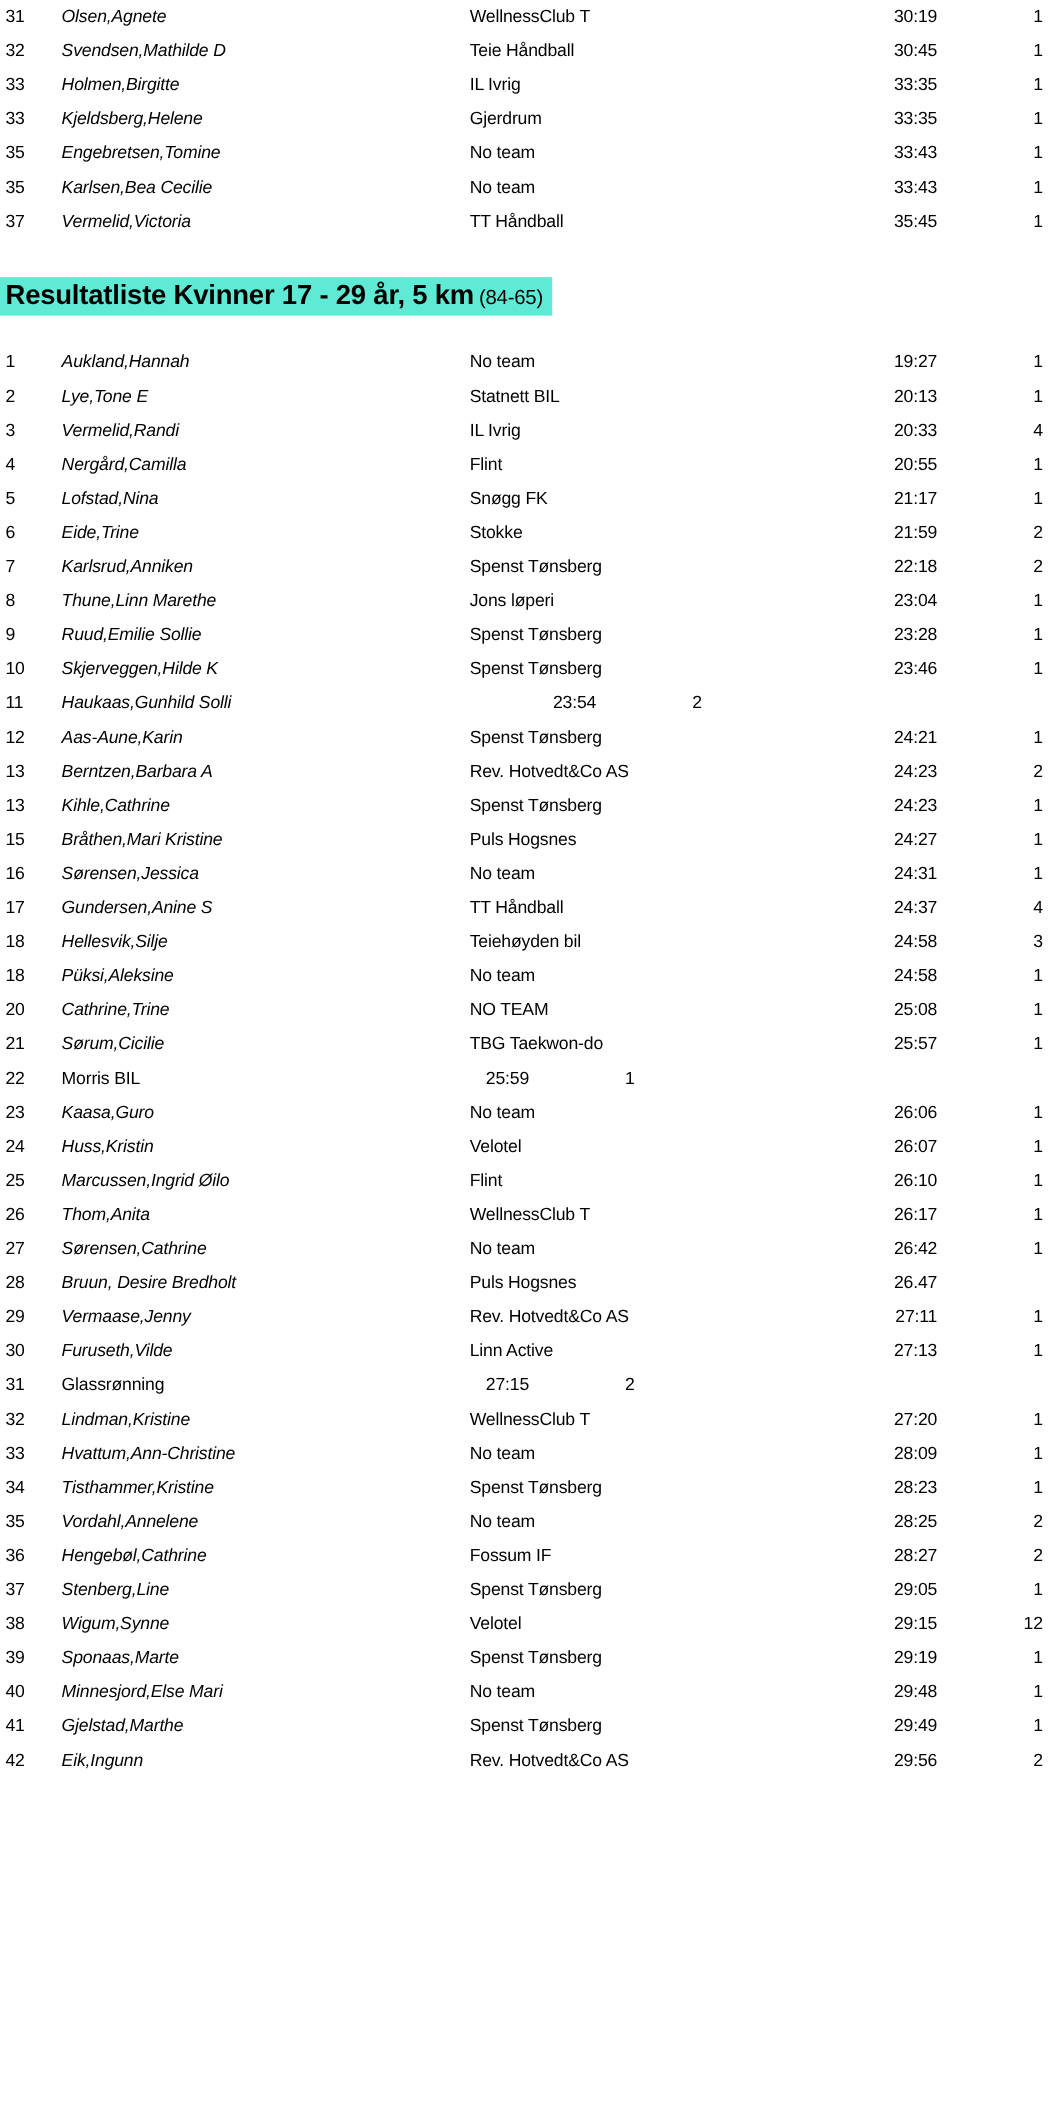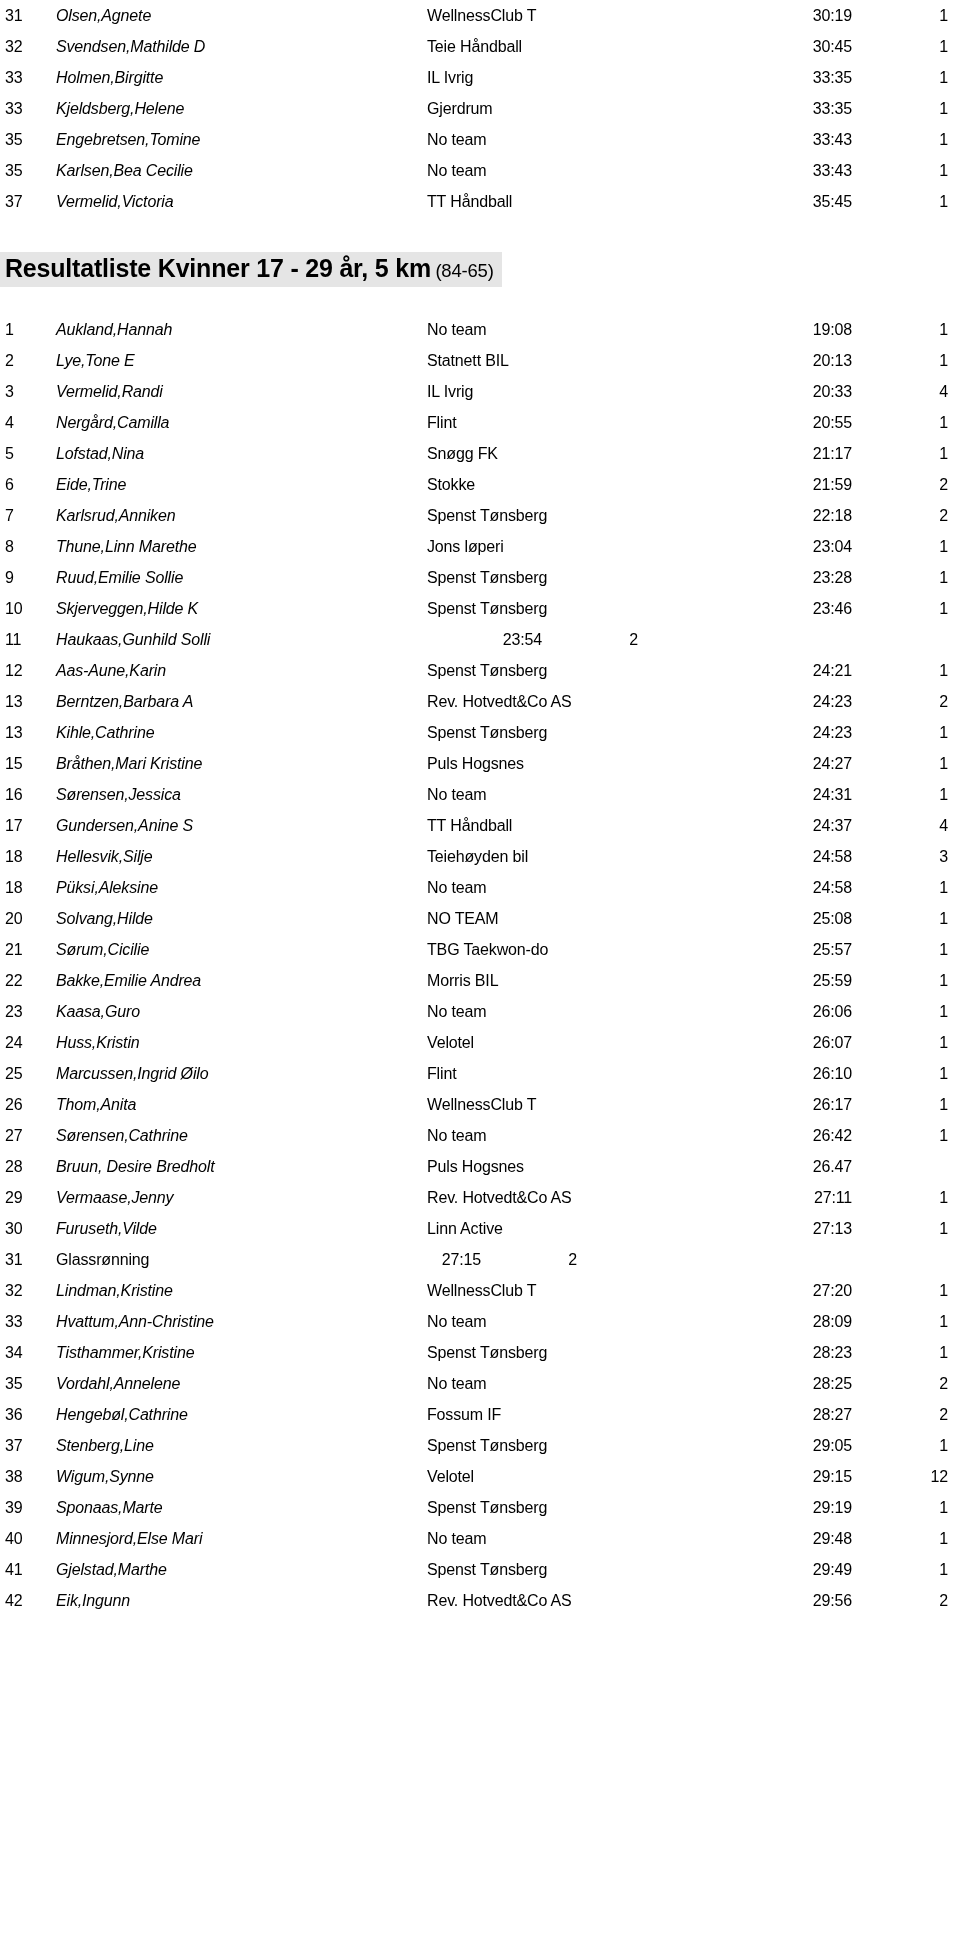--- a/index.html
+++ b/index.html
@@ -66,21 +66,21 @@
   
   .section-heading-wrap {
     height: 62px;
     display: flex;
     align-items: center;
     padding-top: 8px;
     box-sizing: border-box;
   }
   .section-heading {
     display: inline-block;
-    background: #e5e5e5;
+    background: #5eead4;
     padding: 2px 8px 4px 5px;
     white-space: nowrap;
   }
   .section-heading .title-main {
     font-size: 25px;
     font-weight: bold;
     letter-spacing: -0.2px;
   }
   .section-heading .title-sub {
     font-size: 18.5px;
@@ -156,21 +156,21 @@
     </span>
   </div>
 
   <div class="gap-after-heading"></div>
 
   <div id="main-rows-container">
       <div class="result-row">
         <div class="col-rank">1</div>
         <div class="col-name">Aukland,Hannah</div>
         <div class="col-team">No team</div>
-        <div class="col-time">19:08</div>
+        <div class="col-time">19:27</div>
         <div class="col-extra">1</div>
       </div>
       <div class="result-row">
         <div class="col-rank">2</div>
         <div class="col-name">Lye,Tone E</div>
         <div class="col-team">Statnett BIL</div>
         <div class="col-time">20:13</div>
         <div class="col-extra">1</div>
       </div>
       <div class="result-row">
@@ -286,35 +286,34 @@
       </div>
       <div class="result-row">
         <div class="col-rank">18</div>
         <div class="col-name">Püksi,Aleksine</div>
         <div class="col-team">No team</div>
         <div class="col-time">24:58</div>
         <div class="col-extra">1</div>
       </div>
       <div class="result-row">
         <div class="col-rank">20</div>
-        <div class="col-name">Solvang,Hilde</div>
+        <div class="col-name">Cathrine,Trine</div>
         <div class="col-team">NO TEAM</div>
         <div class="col-time">25:08</div>
         <div class="col-extra">1</div>
       </div>
       <div class="result-row">
         <div class="col-rank">21</div>
         <div class="col-name">Sørum,Cicilie</div>
         <div class="col-team">TBG Taekwon-do</div>
         <div class="col-time">25:57</div>
         <div class="col-extra">1</div>
       </div>
       <div class="result-row">
         <div class="col-rank">22</div>
-        <div class="col-name">Bakke,Emilie Andrea</div>
         <div class="col-team">Morris BIL</div>
         <div class="col-time">25:59</div>
         <div class="col-extra">1</div>
       </div>
       <div class="result-row">
         <div class="col-rank">23</div>
         <div class="col-name">Kaasa,Guro</div>
         <div class="col-team">No team</div>
         <div class="col-time">26:06</div>
         <div class="col-extra">1</div>

